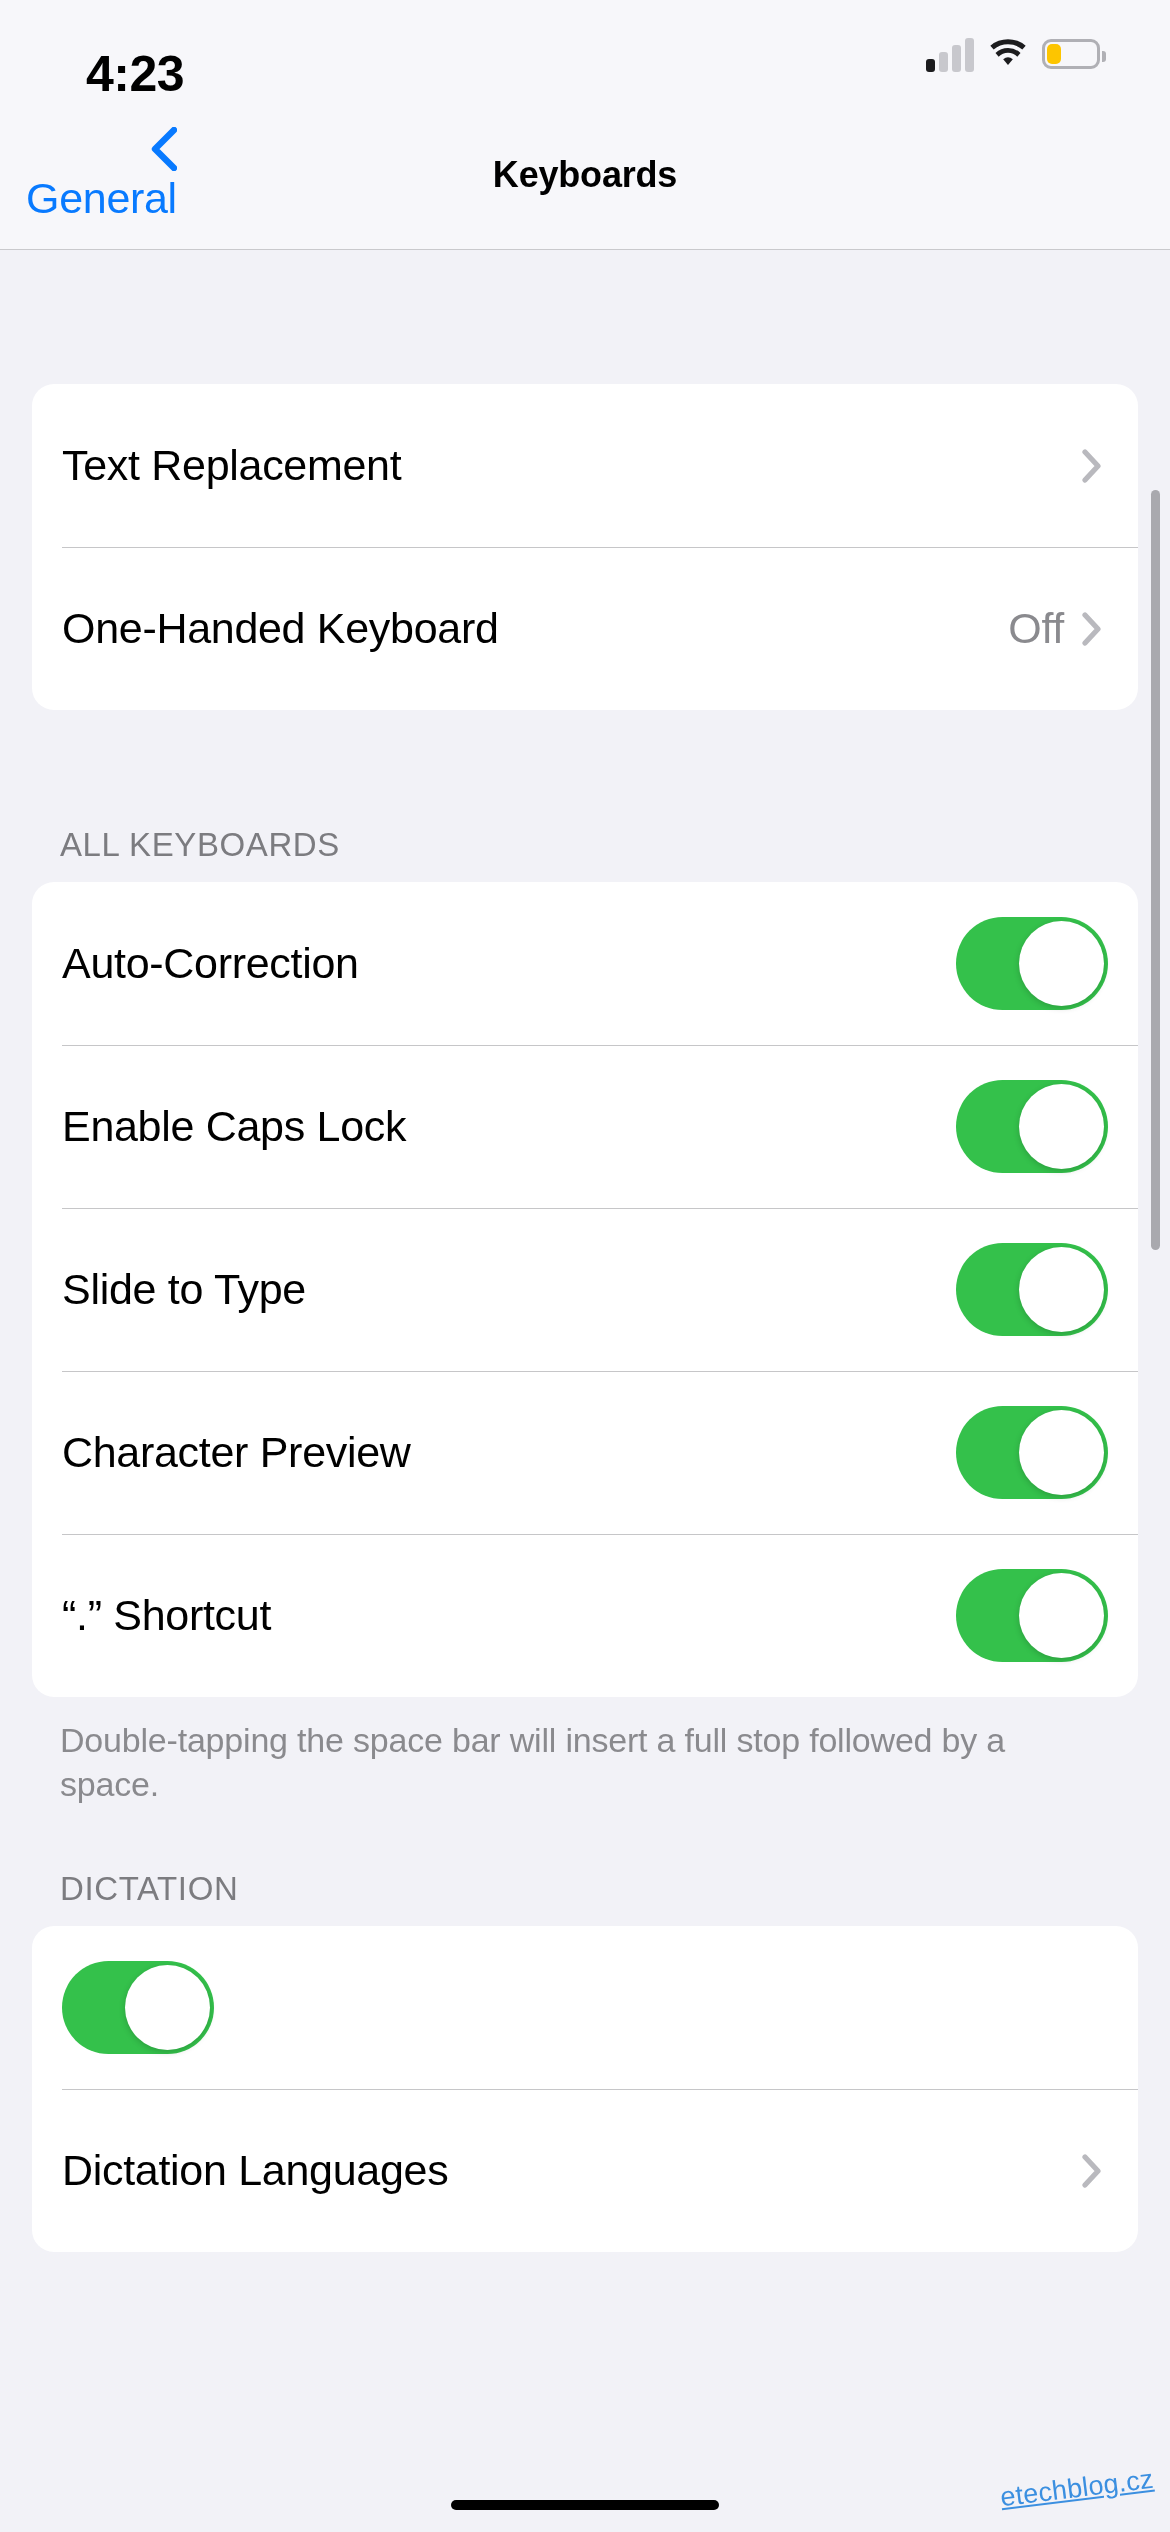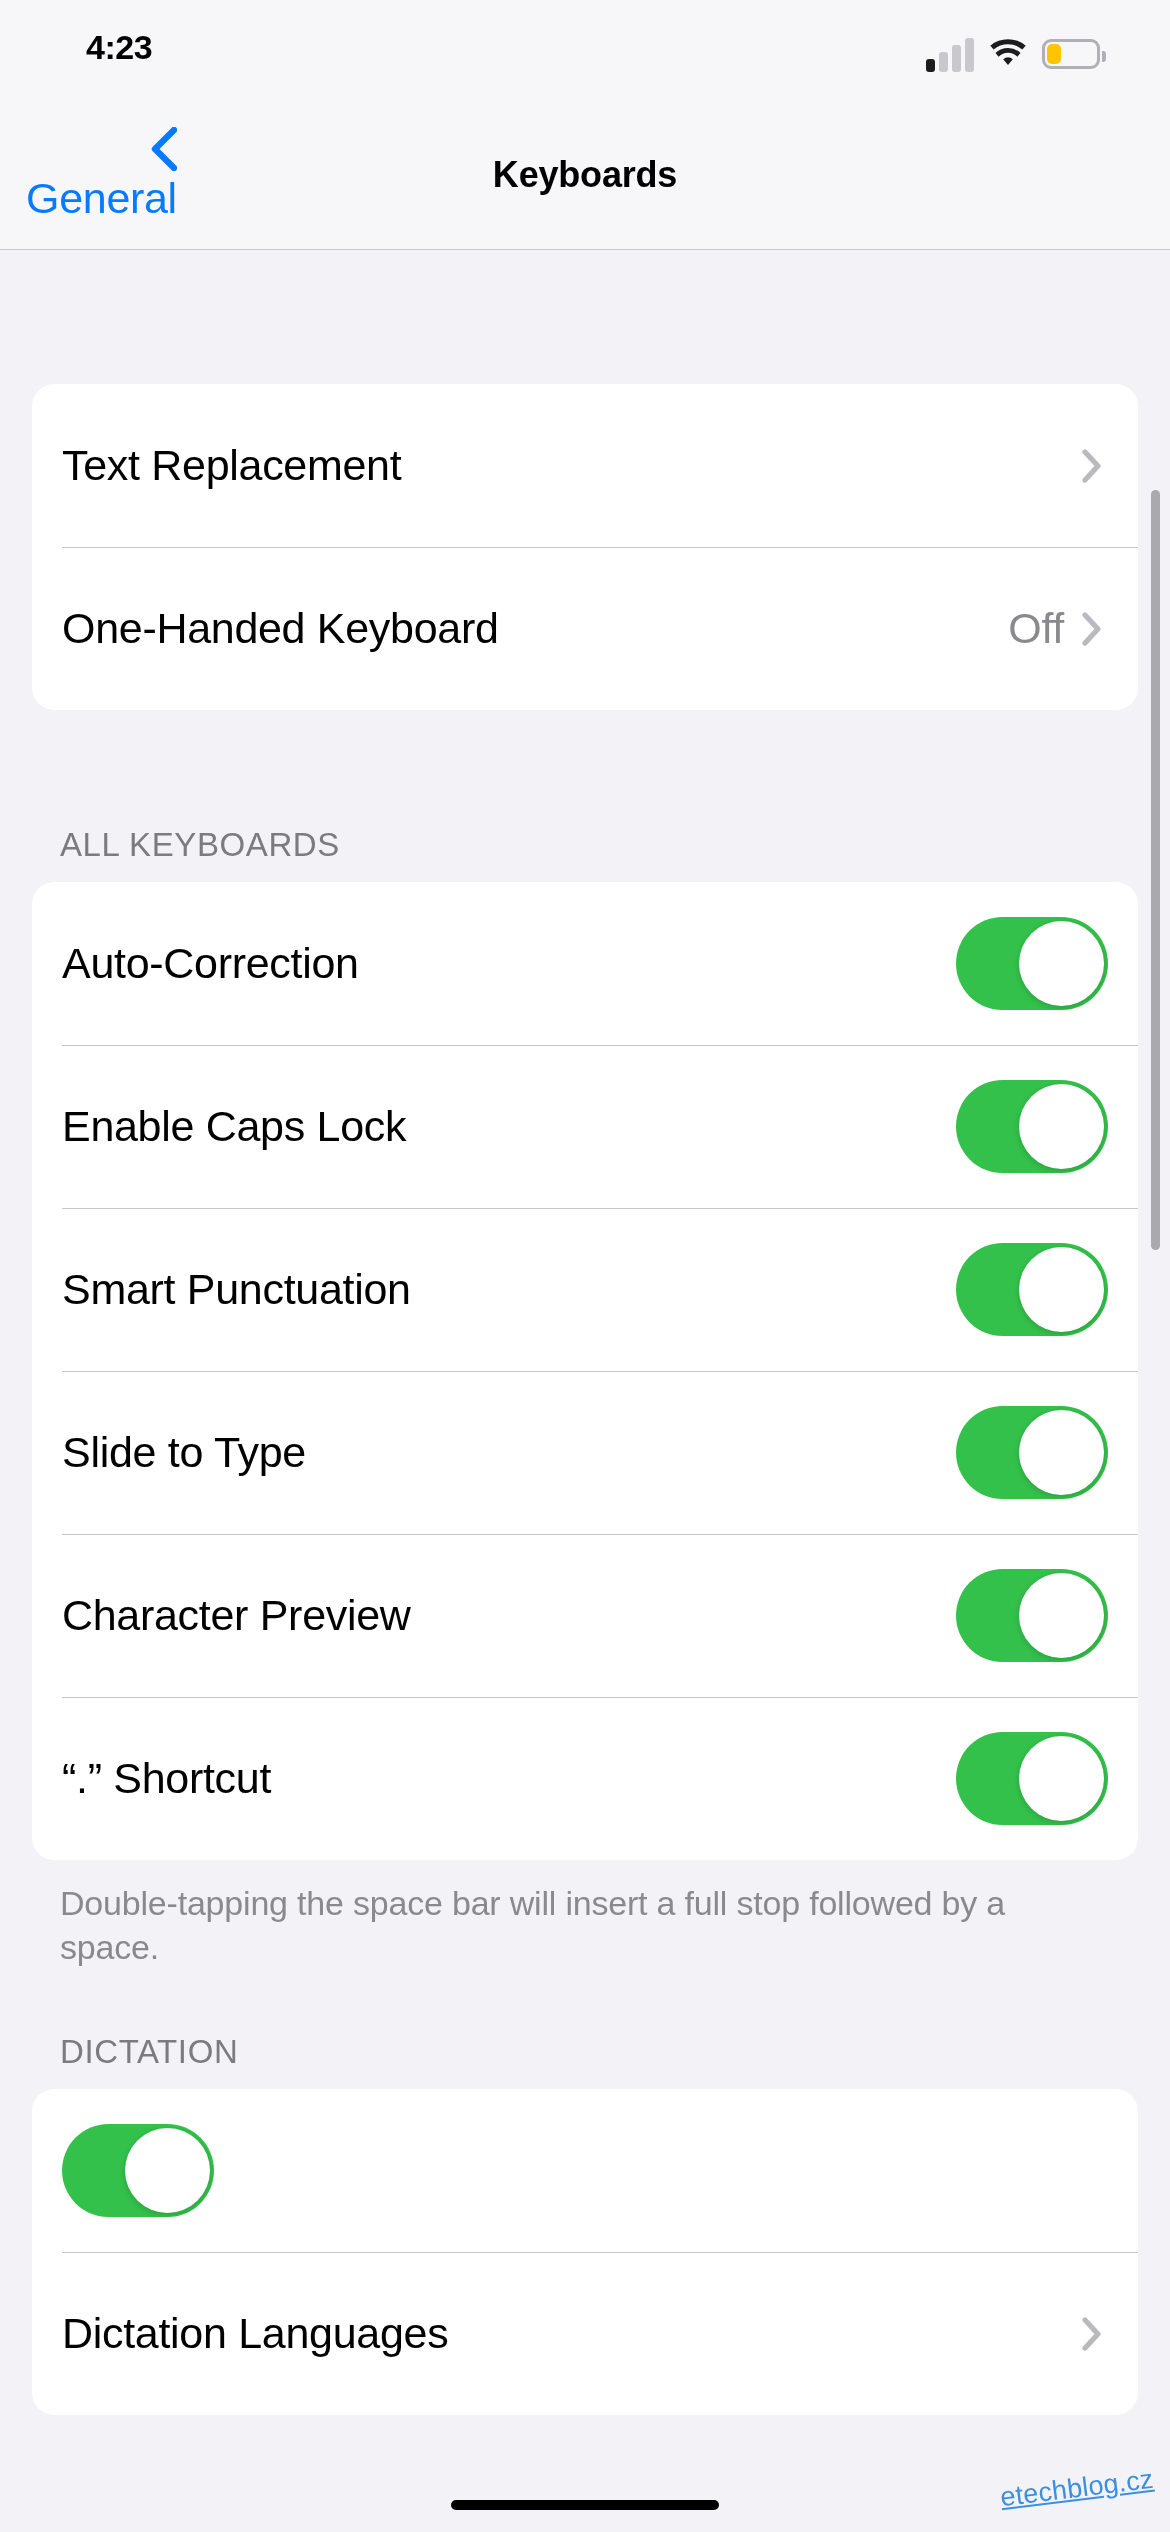--- a/index.html
+++ b/index.html
@@ -16,22 +16,22 @@
 
   
   .status-bar {
     height: 100px;
     position: relative;
     background: #f7f7fa;
   }
   .status-time {
     position: absolute;
     left: 86px;
-    top: 28px;
-    font-size: 34px;
+    top: 45px;
+    font-size: 50px;
     font-weight: 700;
     letter-spacing: -0.5px;
     color: #000;
   }
   .status-right {
     position: absolute;
     right: 70px;
     top: 36px;
     display: flex;
     align-items: center;
@@ -305,26 +305,20 @@
           <div class="knob"></div>
         </div>
     </div>
     <div class="row">
       <span class="row-label">Enable Caps Lock</span>
       <div class="toggle">
           <div class="knob"></div>
         </div>
     </div>
     <div class="row">
-      <span class="row-label">Smart Punctuation</span>
-      <div class="toggle">
-          <div class="knob"></div>
-        </div>
-    </div>
-    <div class="row">
       <span class="row-label">Slide to Type</span>
       <div class="toggle">
           <div class="knob"></div>
         </div>
     </div>
     <div class="row">
       <span class="row-label">Character Preview</span>
       <div class="toggle">
           <div class="knob"></div>
         </div>

